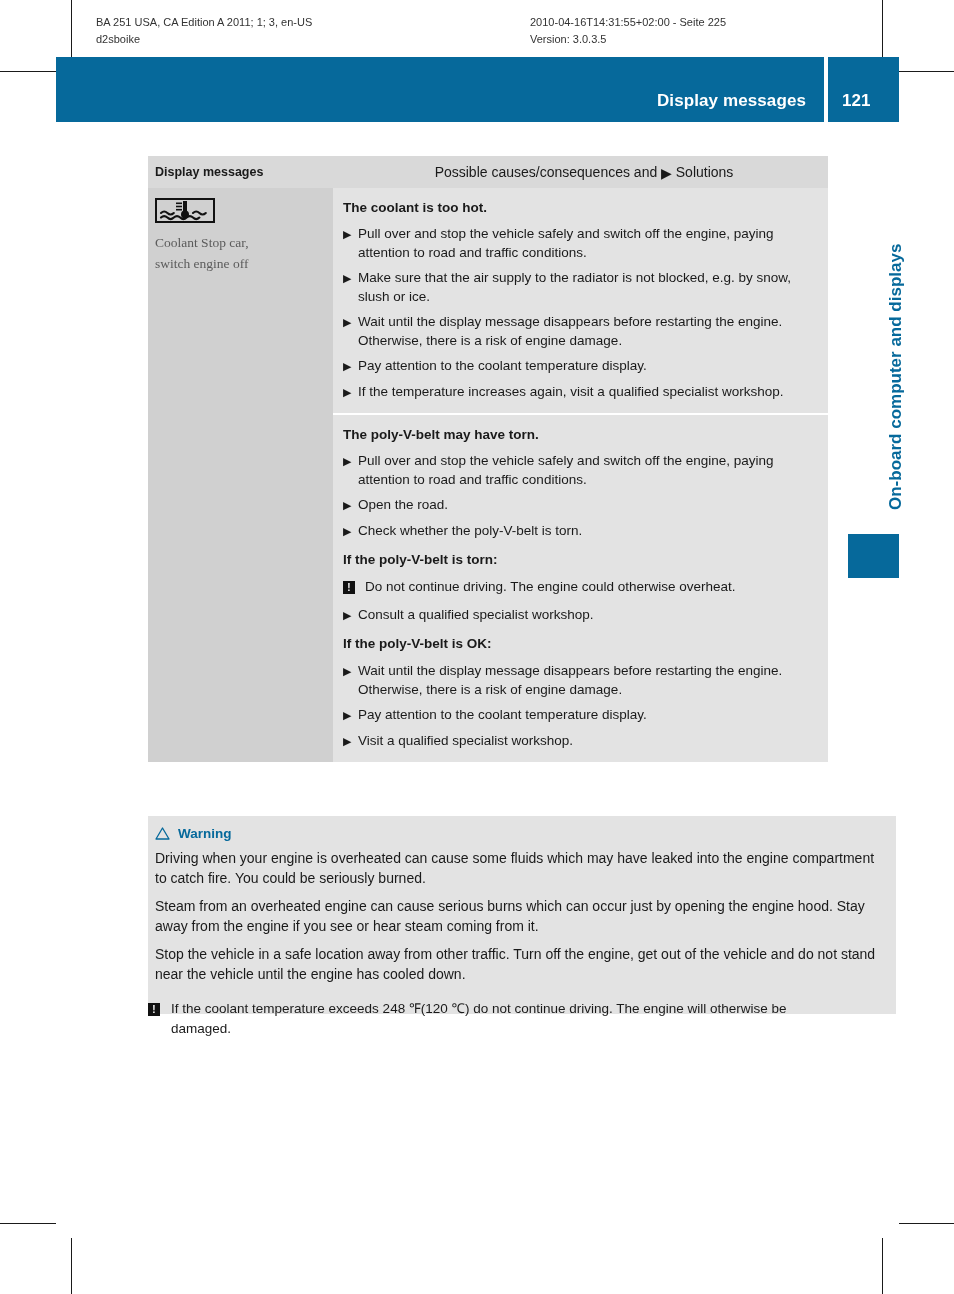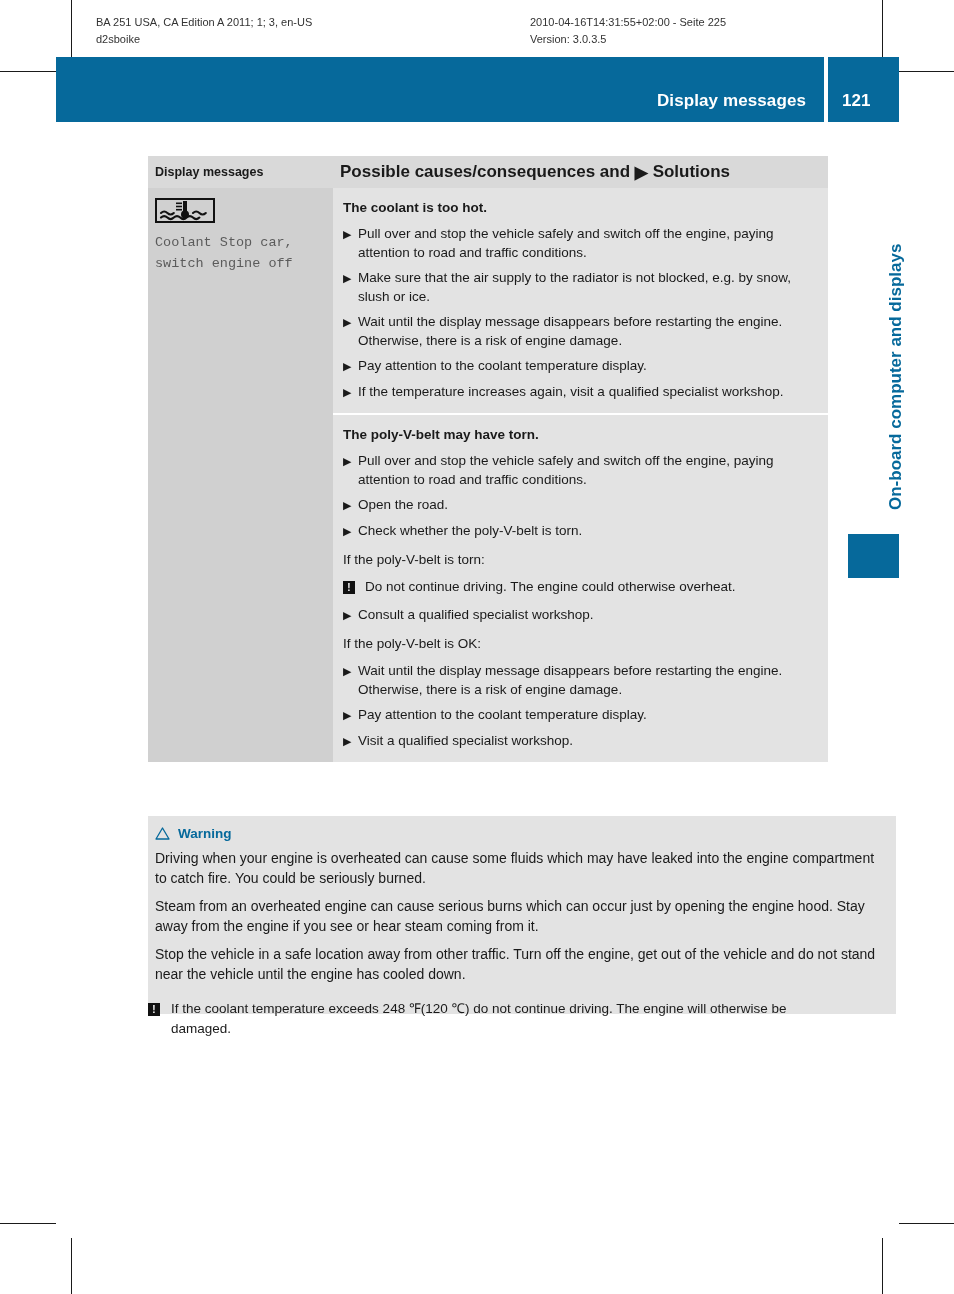--- a/index.html
+++ b/index.html
@@ -44,39 +44,39 @@
     transform:rotate(-90deg);
     color:#06699b;font-size:17px;font-weight:bold;white-space:nowrap;
     text-align:left;
   }
   .sidetab-marker{position:absolute;left:12px;top:374px;width:51px;height:44px;background:#06699b;}
 
   
   .tbl{position:absolute;left:148px;top:156px;width:680px;}
   .tbl-head{display:flex;background:#d9d9d9;height:32px;align-items:center;}
   .tbl-head .c1{width:185px;padding-left:7px;box-sizing:border-box;font-size:12.5px;font-weight:bold;}
-  .tbl-head .c2{flex:1;padding-left:7px;box-sizing:border-box;font-size:17px;font-weight:bold;}
+  .tbl-head .c2{flex:1;padding-left:7px;box-sizing:border-box;font-size:14px;font-weight:normal;text-align:center;}
   .tbl-head .c2 .tri{display:inline-block;vertical-align:-1px;}
   .tbl-body{display:flex;align-items:stretch;}
   .col-left{width:185px;background:#d0d0d0;box-sizing:border-box;padding:10px 7px 0 7px;}
   .col-right{flex:1;background:#e3e3e3;box-sizing:border-box;}
 
   .msg-icon{
     width:60px;height:25px;border:2px solid #111;box-sizing:border-box;
     background:#d0d0d0;position:relative;margin-bottom:9px;
   }
-  .msg-text{font-family:Liberation Mono, monospace;font-size:13.5px;line-height:21px;color:#5b5b5b;white-space:pre;}
+  .msg-text{font-family:Liberation Serif, serif;font-size:13.5px;line-height:21px;color:#5b5b5b;white-space:pre;}
 
   .cause-block{padding:10px 14px 11px 10px;}
   .cause-block.sep{border-top:2px solid #ffffff;}
   .cause-lead{font-size:13.5px;line-height:19px;margin-bottom:7px;font-weight:bold;}
   .step{display:flex;font-size:13.5px;line-height:19px;margin-bottom:6px;}
   .step .bullet{flex:0 0 15px;font-size:11px;line-height:20px;color:#1a1a1a;}
   .step .txt{flex:1;}
-  .subhead{font-size:13.5px;font-weight:normal;line-height:19px;margin:9px 0 8px 0;}
+  .subhead{font-size:13.5px;font-weight:bold;line-height:19px;margin:9px 0 8px 0;}
   .notice{display:flex;font-size:13.5px;line-height:19px;margin-bottom:9px;align-items:flex-start;}
   .notice .nbox{flex:0 0 22px;}
   .bangbox{
     display:inline-block;width:12px;height:13px;background:#111;color:#fff;
     font-size:10px;font-weight:bold;line-height:13px;text-align:center;
     font-family:"Liberation Sans", sans-serif;margin-top:3px;
   }
 
   
   .warnbox{position:absolute;left:148px;top:816px;width:748px;background:#e3e3e3;box-sizing:border-box;padding:10px 12px 13px 7px;}

